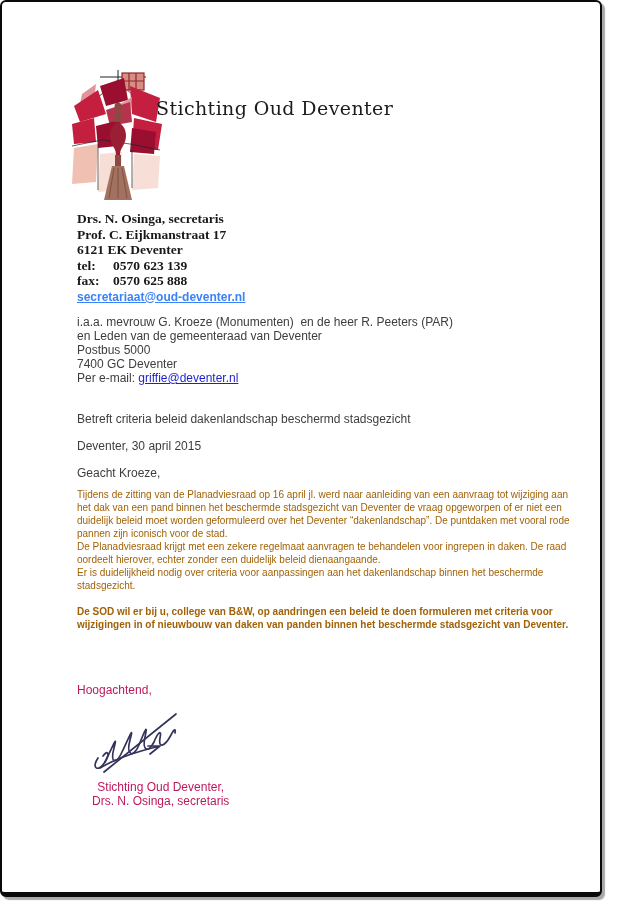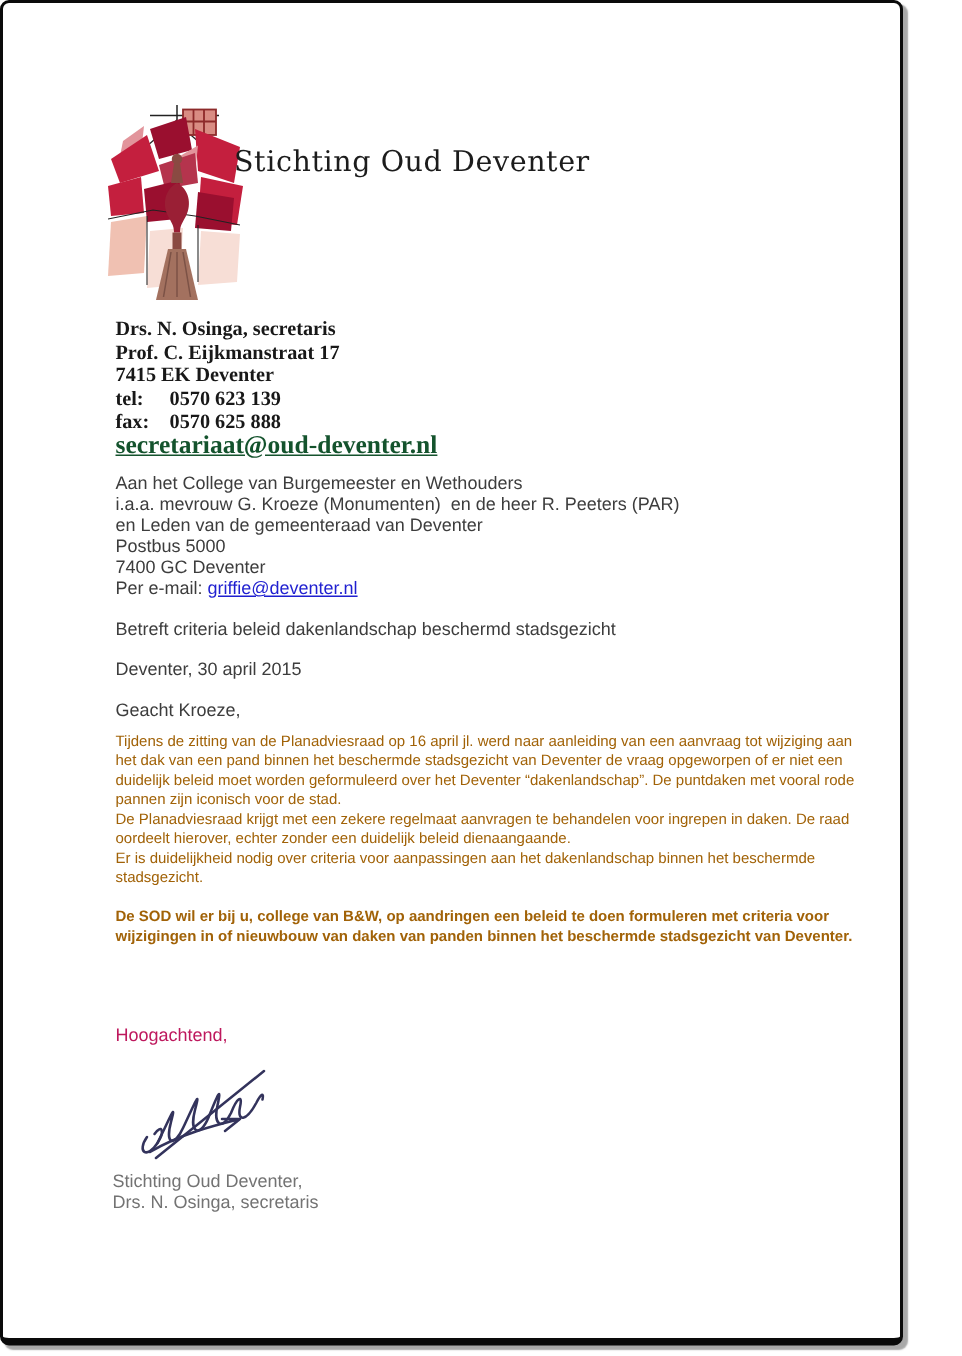--- a/index.html
+++ b/index.html
@@ -24,43 +24,43 @@
     font-family: "DejaVu Serif", serif;
     font-size: 19px; color: #1c1c1c; letter-spacing: 0.4px;
   }
   .sender {
     position: absolute; left: 75px; top: 209px;
     font-family: "Liberation Serif", serif;
     font-weight: bold; font-size: 13.5px; line-height: 15.5px; color: #181818;
   }
   .contact-label { display: inline-block; width: 36px; }
   .email-link-serif {
-    color: #14532d; text-decoration: underline;
-    font-family: Liberation Serif, serif; font-weight: bold; font-size: 17px;
+    color: #3b82f6; text-decoration: underline;
+    font-family: Liberation Sans, sans-serif; font-weight: bold; font-size: 12px;
   }
   .recipient {
     position: absolute; left: 75px; top: 313px;
     font-size: 12px; line-height: 14px; color: #3d3d3d;
   }
   .recipient div { white-space: pre-wrap; }
   .email-link-sans { color: #1f1fd0; text-decoration: underline; }
   .subject   { position: absolute; left: 75px; top: 410px; font-size: 12px; color: #3d3d3d; }
   .dateline  { position: absolute; left: 75px; top: 437px; font-size: 12px; color: #3d3d3d; }
   .salutation{ position: absolute; left: 75px; top: 464px; font-size: 12px; color: #3d3d3d; }
   .letter-body {
     position: absolute; left: 75px; top: 486px; width: 507px;
     font-size: 10px; line-height: 13px; color: #a16207;
   }
   .letter-body p { margin: 0; }
   .letter-body p.gap-before { margin-top: 13px; font-weight: bold; }
   .closing   { position: absolute; left: 75px; top: 681px; font-size: 12px; color: #be185d; }
   .signature { position: absolute; left: 86px; top: 702px; width: 112px; height: 74px; }
   .sig-block {
-    position: absolute; left: 73px; top: 779px;
-    font-size: 12px; line-height: 13.8px; color: #737373;
+    position: absolute; left: 90px; top: 779px;
+    font-size: 12px; line-height: 13.8px; color: #be185d; text-align: center;
   }
 </style>
 </head>
 <body>
 
 <div class="page">
 
   <div class="logo">
     <svg viewBox="0 0 98 134" width="98" height="134">
 
@@ -101,28 +101,27 @@
       <line x1="46" y1="98" x2="46" y2="128" stroke="#7c5246" stroke-width="1"></line>
       <line x1="50" y1="98" x2="55" y2="128" stroke="#7c5246" stroke-width="1"></line>
     </svg>
   </div>
 
   <div class="org-title">Stichting Oud Deventer</div>
 
   <div class="sender">
     <div>Drs. N. Osinga, secretaris</div>
     <div>Prof. C. Eijkmanstraat 17</div>
-    <div>7415 EK Deventer</div>
+    <div>6121 EK Deventer</div>
     <div><span class="contact-label">tel:</span><span>0570 623 139</span></div>
     <div><span class="contact-label">fax:</span><span>0570 625 888</span></div>
     <div><a href="#" class="email-link-serif">secretariaat@oud-deventer.nl</a></div>
   </div>
 
   <div class="recipient">
-    <div>Aan het College van Burgemeester en Wethouders</div>
     <div>i.a.a. mevrouw G. Kroeze (Monumenten)  en de heer R. Peeters (PAR)</div>
     <div>en Leden van de gemeenteraad van Deventer</div>
     <div>Postbus 5000</div>
     <div>7400 GC Deventer</div>
     <div><span>Per e-mail: </span><a href="#" class="email-link-sans">griffie@deventer.nl</a></div>
   </div>
 
   <div class="subject">Betreft criteria beleid dakenlandschap beschermd stadsgezicht</div>
   <div class="dateline">Deventer, 30 april 2015</div>
   <div class="salutation">Geacht Kroeze,</div>

